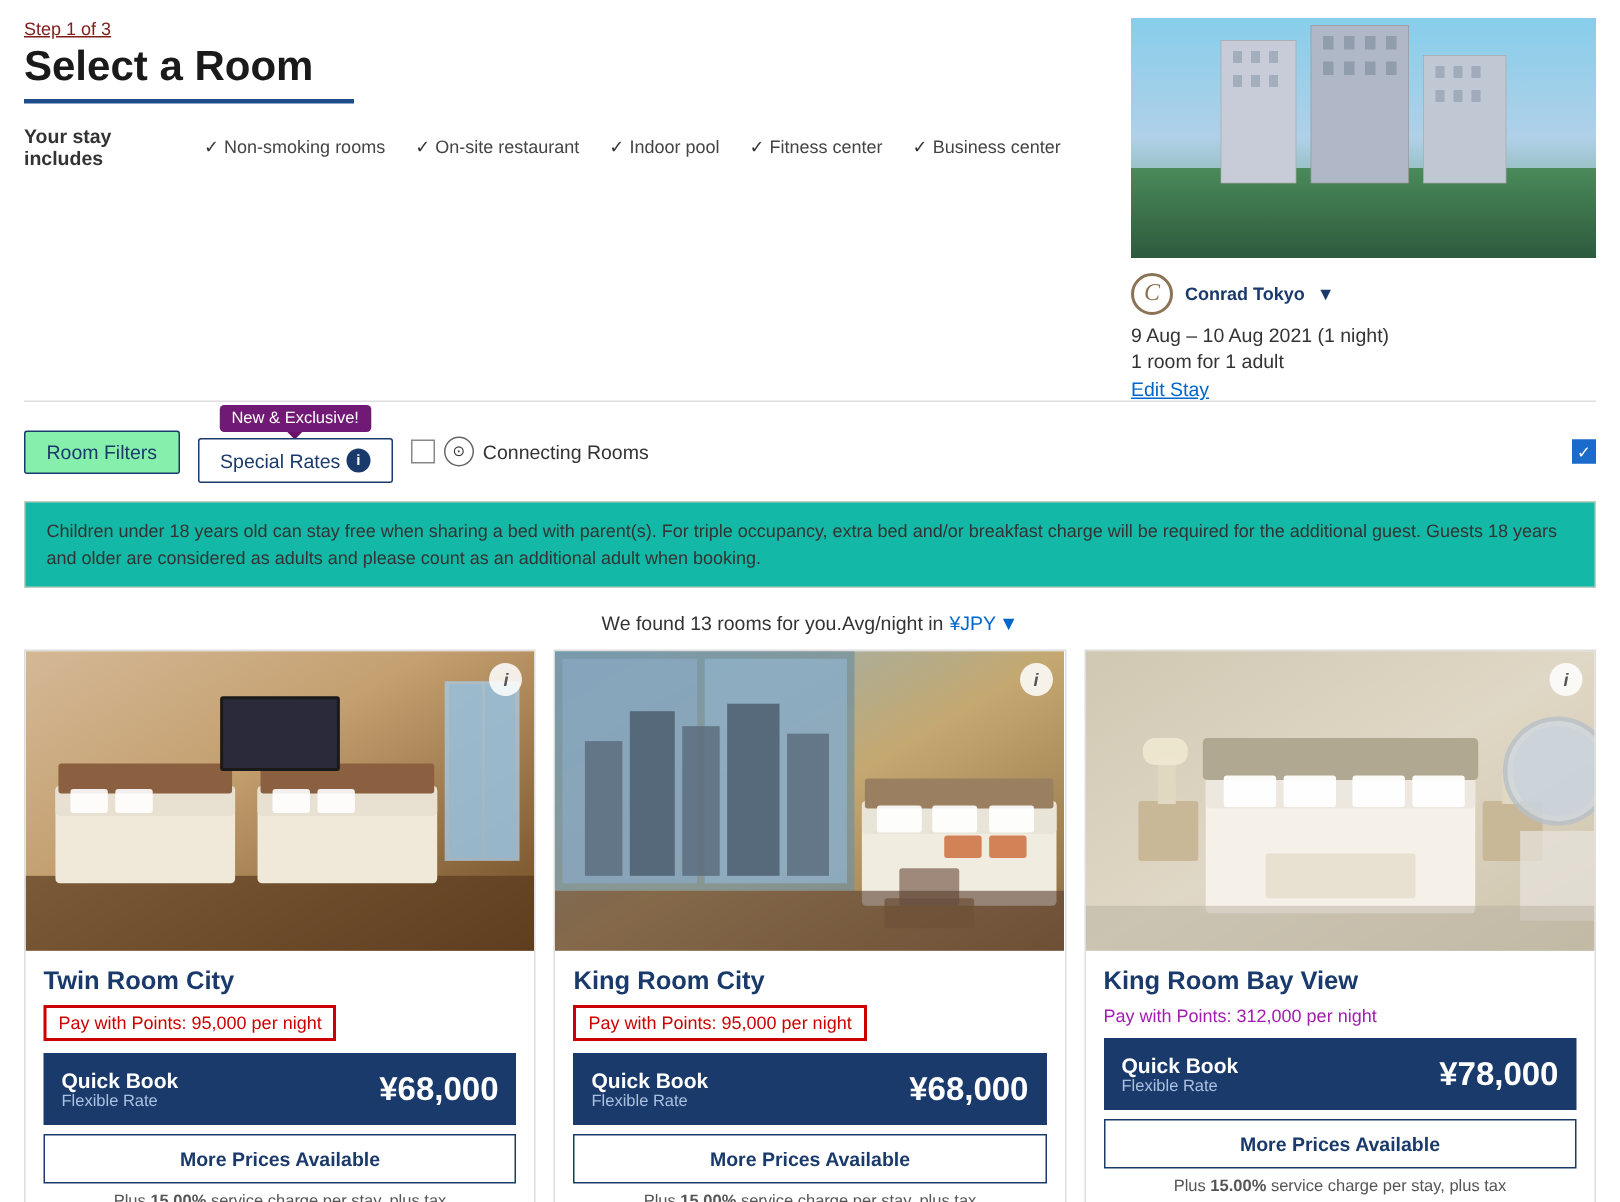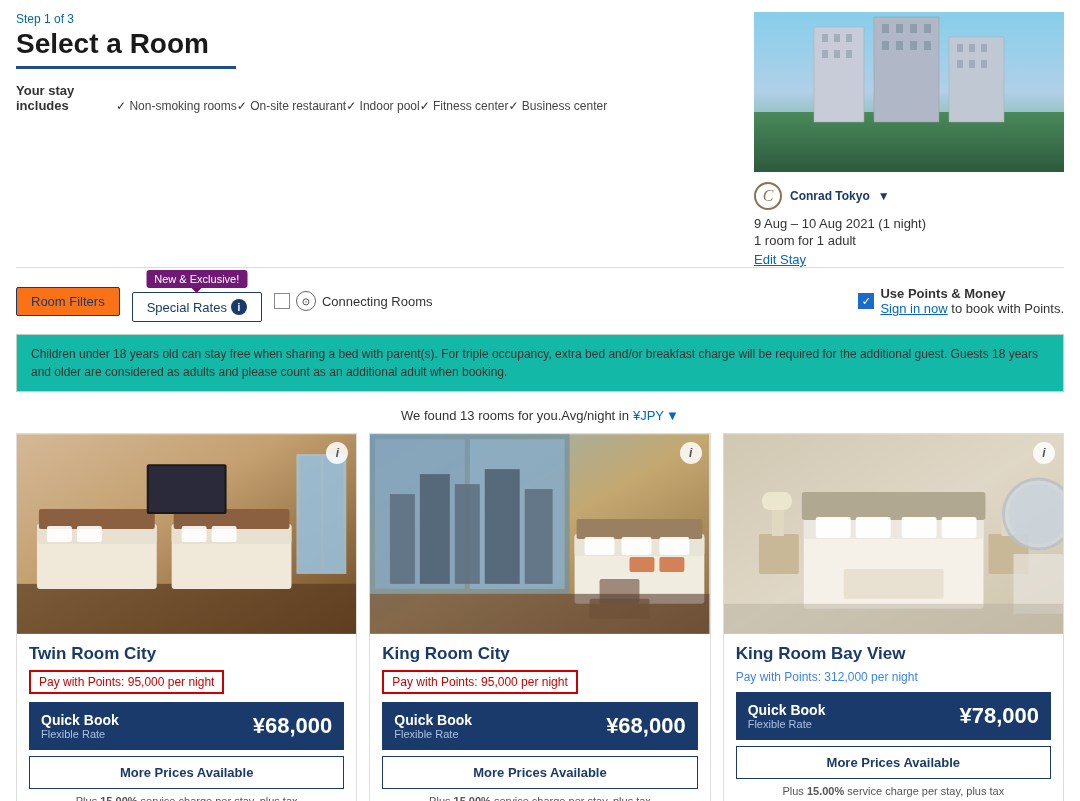--- a/index.html
+++ b/index.html
@@ -1,41 +1,41 @@
 <!DOCTYPE html>
 <html><head>
   <meta charset="utf-8">
   <style>
     * { box-sizing: border-box; margin: 0; padding: 0; }
     body { font-family: Arial, sans-serif; background: #fff; font-size: 13px; color: #333; max-width: 1080px; }
 
     .header-section { display: flex; padding: 12px 16px 0; gap: 16px; }
     .header-left { flex: 1; }
-    .step-label { font-size: 12px; color: #0369a1; margin-bottom: 2px; }
+    .step-label { font-size: 12px; color: #7f1d1d; margin-bottom: 2px; text-decoration: underline; }
     .page-title { font-size: 28px; font-weight: bold; color: #1a1a1a; margin-bottom: 6px; }
     .title-underline { height: 3px; background: #1e4d8c; width: 220px; margin-bottom: 8px; }
-    .amenities-row { display: flex; align-items: flex-end; gap: 0; flex-wrap: wrap; padding: 6px 0; }
+    .amenities-row { display: flex; align-items: center; gap: 20px; flex-wrap: wrap; padding: 6px 0; }
     .amenities-label { font-weight: bold; font-size: 13px; min-width: 100px; }
     .amenity-item { font-size: 12px; color: #444; }
     .amenity-item::before { content: "✓ "; color: #333; }
 
     .hotel-card { width: 310px; flex-shrink: 0; }
     .hotel-image { width: 100%; height: 160px; object-fit: cover; background: linear-gradient(135deg, #87CEEB 0%, #4682B4 30%, #228B22 60%, #006400 100%); position: relative; overflow: hidden; }
     .hotel-image-inner { width: 100%; height: 100%; background: linear-gradient(to bottom, #87CEEB 0%, #B0C4DE 20%, #4a7a5a 55%, #2d5a3d 100%); position: relative; }
     .hotel-info { padding: 10px 0 0; }
     .hotel-name-row { display: flex; align-items: center; gap: 8px; margin-bottom: 6px; }
     .hotel-logo-c { width: 28px; height: 28px; border: 2px solid #8B7355; border-radius: 50%; display: flex; align-items: center; justify-content: center; font-size: 16px; color: #8B7355; font-family: Georgia, serif; font-style: italic; }
     .hotel-name { font-size: 12px; font-weight: bold; color: #1a3a6b; }
     .hotel-name-arrow { color: #1a3a6b; font-size: 12px; }
     .hotel-dates { font-size: 13px; color: #333; margin-bottom: 2px; }
     .hotel-guests { font-size: 13px; color: #333; margin-bottom: 4px; }
     .edit-stay { color: #0066cc; font-size: 13px; cursor: pointer; text-decoration: underline; }
 
     .filters-row { display: flex; align-items: center; gap: 12px; padding: 12px 16px; flex-wrap: wrap; }
-    .btn-filter { border: 1.5px solid #1a3a6b; color: #1a3a6b; background: #f97316; padding: 6px 14px; font-size: 13px; cursor: pointer; border-radius: 2px; font-weight: 500; }
+    .btn-filter { border: 1.5px solid #1a3a6b; color: #1a3a6b; background: #86efac; padding: 6px 14px; font-size: 13px; cursor: pointer; border-radius: 2px; font-weight: 500; }
     .btn-special-rates { border: 1.5px solid #1a3a6b; color: #1a3a6b; background: #fff; padding: 6px 14px; font-size: 13px; cursor: pointer; border-radius: 2px; font-weight: 500; display: flex; align-items: center; gap: 4px; position: relative; }
     .badge-new { background: #701a75; color: #fff; font-size: 11px; padding: 3px 8px; border-radius: 3px; position: absolute; top: -22px; left: 50%; transform: translateX(-50%); white-space: nowrap; }
     .badge-new::after { content: ''; position: absolute; bottom: -5px; left: 50%; transform: translateX(-50%); border-left: 5px solid transparent; border-right: 5px solid transparent; border-top: 5px solid #6b0f6b; }
     .info-circle { width: 16px; height: 16px; background: #1a3a6b; color: #fff; border-radius: 50%; display: inline-flex; align-items: center; justify-content: center; font-size: 10px; font-weight: bold; }
     .connecting-rooms { display: flex; align-items: center; gap: 6px; font-size: 13px; color: #333; }
     .checkbox-styled { width: 16px; height: 16px; border: 1.5px solid #888; display: inline-block; }
     .connecting-icon { width: 20px; height: 20px; border: 1.5px solid #666; border-radius: 50%; display: inline-flex; align-items: center; justify-content: center; font-size: 10px; }
     .points-money { display: flex; align-items: center; gap: 6px; font-size: 13px; margin-left: auto; }
     .checkbox-blue { width: 16px; height: 16px; background: #1a6bcc; border: 1.5px solid #1a6bcc; display: inline-flex; align-items: center; justify-content: center; color: #fff; font-size: 11px; }
     .points-text { font-weight: bold; color: #333; }
@@ -155,26 +155,20 @@
       <span class="info-circle">i</span>
     </button>
   </div>
   <div class="connecting-rooms">
     <span class="checkbox-styled"></span>
     <span class="connecting-icon">⊙</span>
     <span>Connecting Rooms</span>
   </div>
   <div class="points-money">
     <span class="checkbox-blue">✓</span>
-    <div>
-      <span class="points-text">Use Points &amp; Money</span><br>
-      <span>
-        <a class="sign-in-link">Sign in now</a><span> to book with Points.</span>
-      </span>
-    </div>
   </div>
 </div>
 
 <div class="notice-box">
   <span>Children under 18 years old can stay free when sharing a bed with parent(s). For triple occupancy, extra bed and/or breakfast charge will be required for the additional guest. Guests 18 years and older are considered as adults and please count as an additional adult when booking.</span>
 </div>
 
 <div class="results-row">
   <span class="results-count">We found 13 rooms for you.</span>
   <div class="currency-selector">
@@ -333,21 +327,21 @@
         <circle cx="315" cy="80" r="30" fill="#c8d0d8" opacity="0.6"></circle>
 
         <rect x="290" y="120" width="50" height="60" fill="#e8e4e0" opacity="0.7"></rect>
 
         <rect x="0" y="170" width="340" height="30" fill="#b8b0a0" opacity="0.5"></rect>
       </svg>
       <div class="info-btn">i</div>
     </div>
     <div class="room-body">
       <div class="room-name">King Room Bay View</div>
-      <div style="font-size:12px; color:#3b82f6; margin-bottom:8px;">Pay with Points: 312,000 per night</div>
+      <div style="font-size:12px; color:#a21caf; margin-bottom:8px;">Pay with Points: 312,000 per night</div>
       <div class="quick-book-btn">
         <div class="qb-left">
           <span class="qb-label">Quick Book</span>
           <span class="qb-sub">Flexible Rate</span>
         </div>
         <span class="qb-price">¥78,000</span>
       </div>
       <div class="more-prices-btn">More Prices Available</div>
       <div class="service-charge">Plus <b>15.00%</b> service charge per stay, plus tax</div>
     </div>

